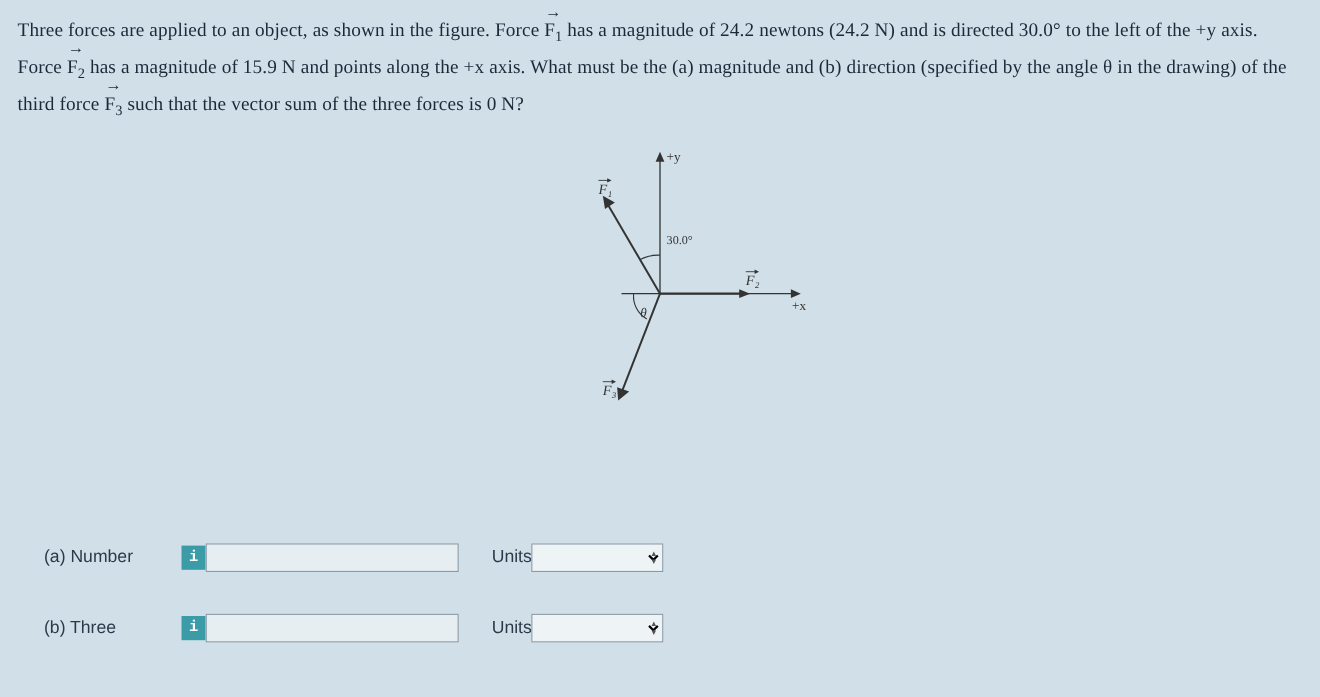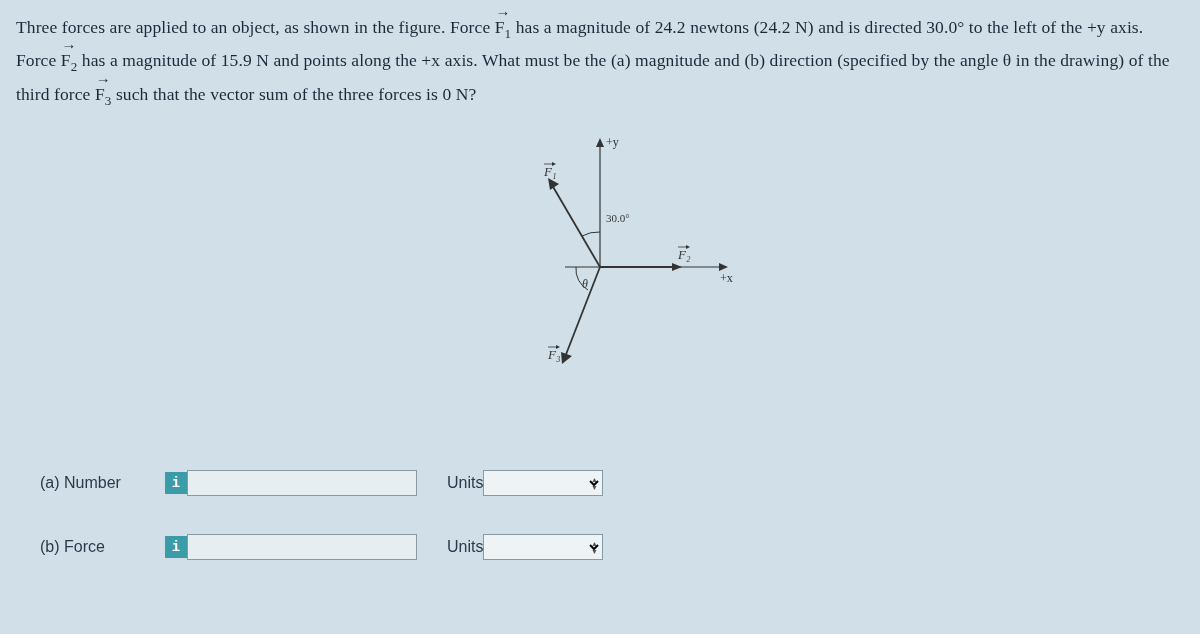--- a/index.html
+++ b/index.html
@@ -35,21 +35,21 @@
   .diagram-wrap {
     position: absolute;
     left: 510px;
     top: 132px;
     width: 230px;
     height: 260px;
   }
   .answers {
     position: absolute;
     left: 40px;
-    top: 470px;
+    top: 494px;
   }
   .answer-row {
     display: flex;
     align-items: center;
     margin-bottom: 38px;
     font-family: Arial, Helvetica, sans-serif;
     font-size: 16px;
     color: #2a3a4a;
   }
   .row-label {
@@ -169,21 +169,21 @@
       <select class="units-select" value="">
         <option></option>
       </select>
       <span class="stepper">
           <span>▲</span>
           <span>▼</span>
         </span>
     </span>
   </div>
   <div class="answer-row">
-    <span class="row-label">(b)   Force</span>
+    <span class="row-label">(b)   Three</span>
     <span class="info-badge">i</span>
     <input class="num-input" type="text" value="" style="">
     <span class="units-label">Units</span>
     <span class="stepper-wrap">
       <select class="units-select" value="">
         <option></option>
       </select>
       <span class="stepper">
           <span>▲</span>
           <span>▼</span>

